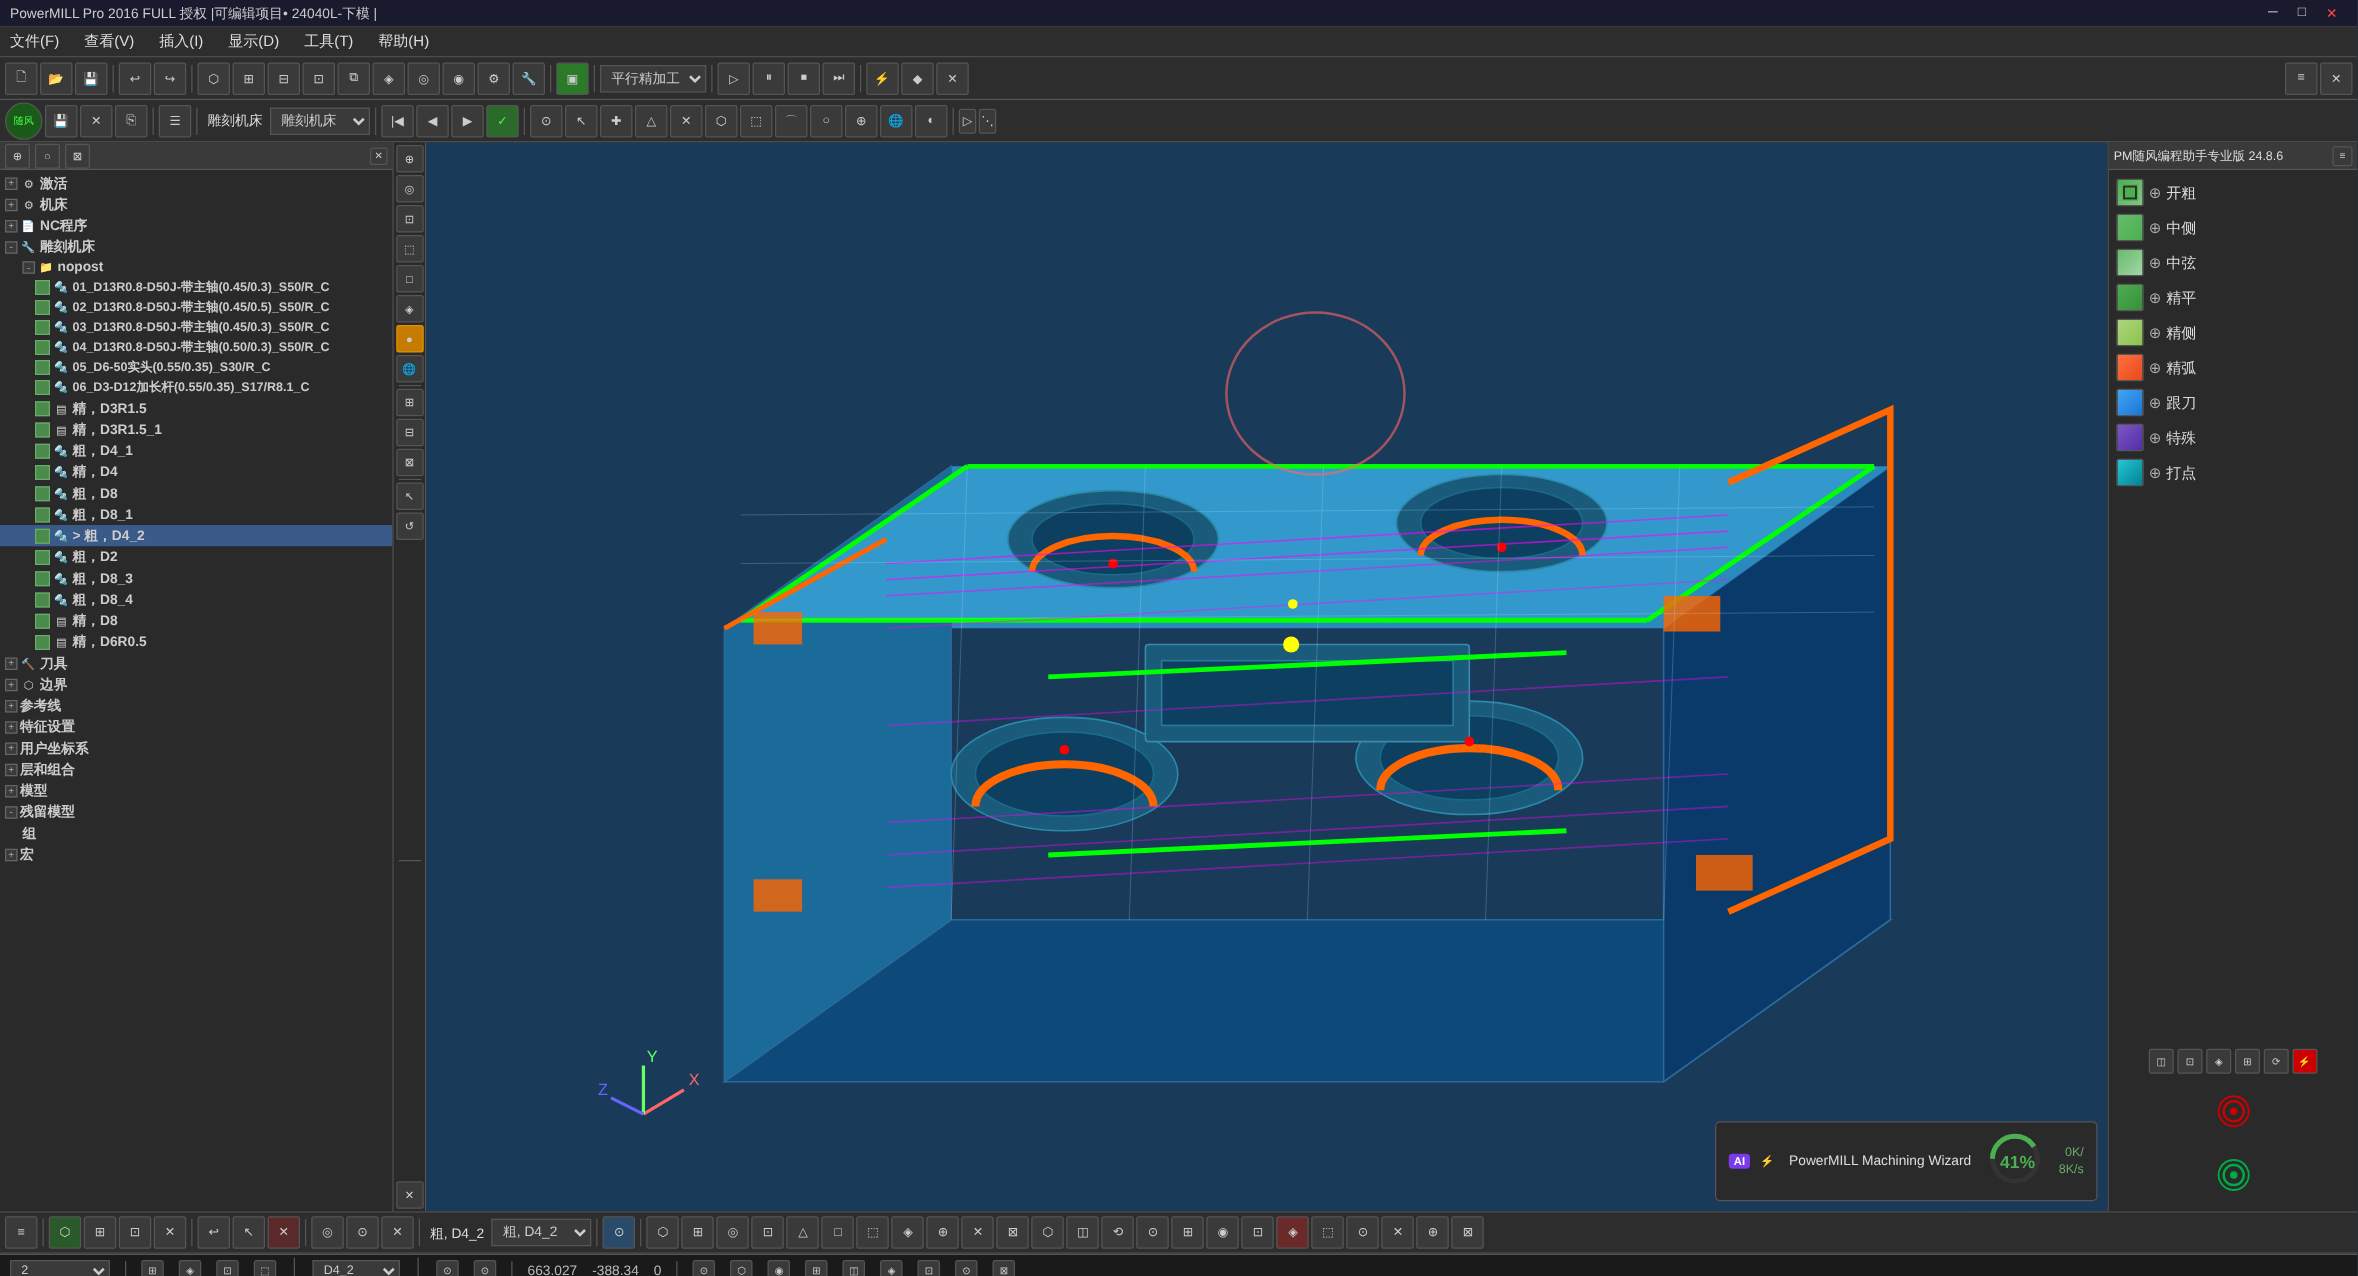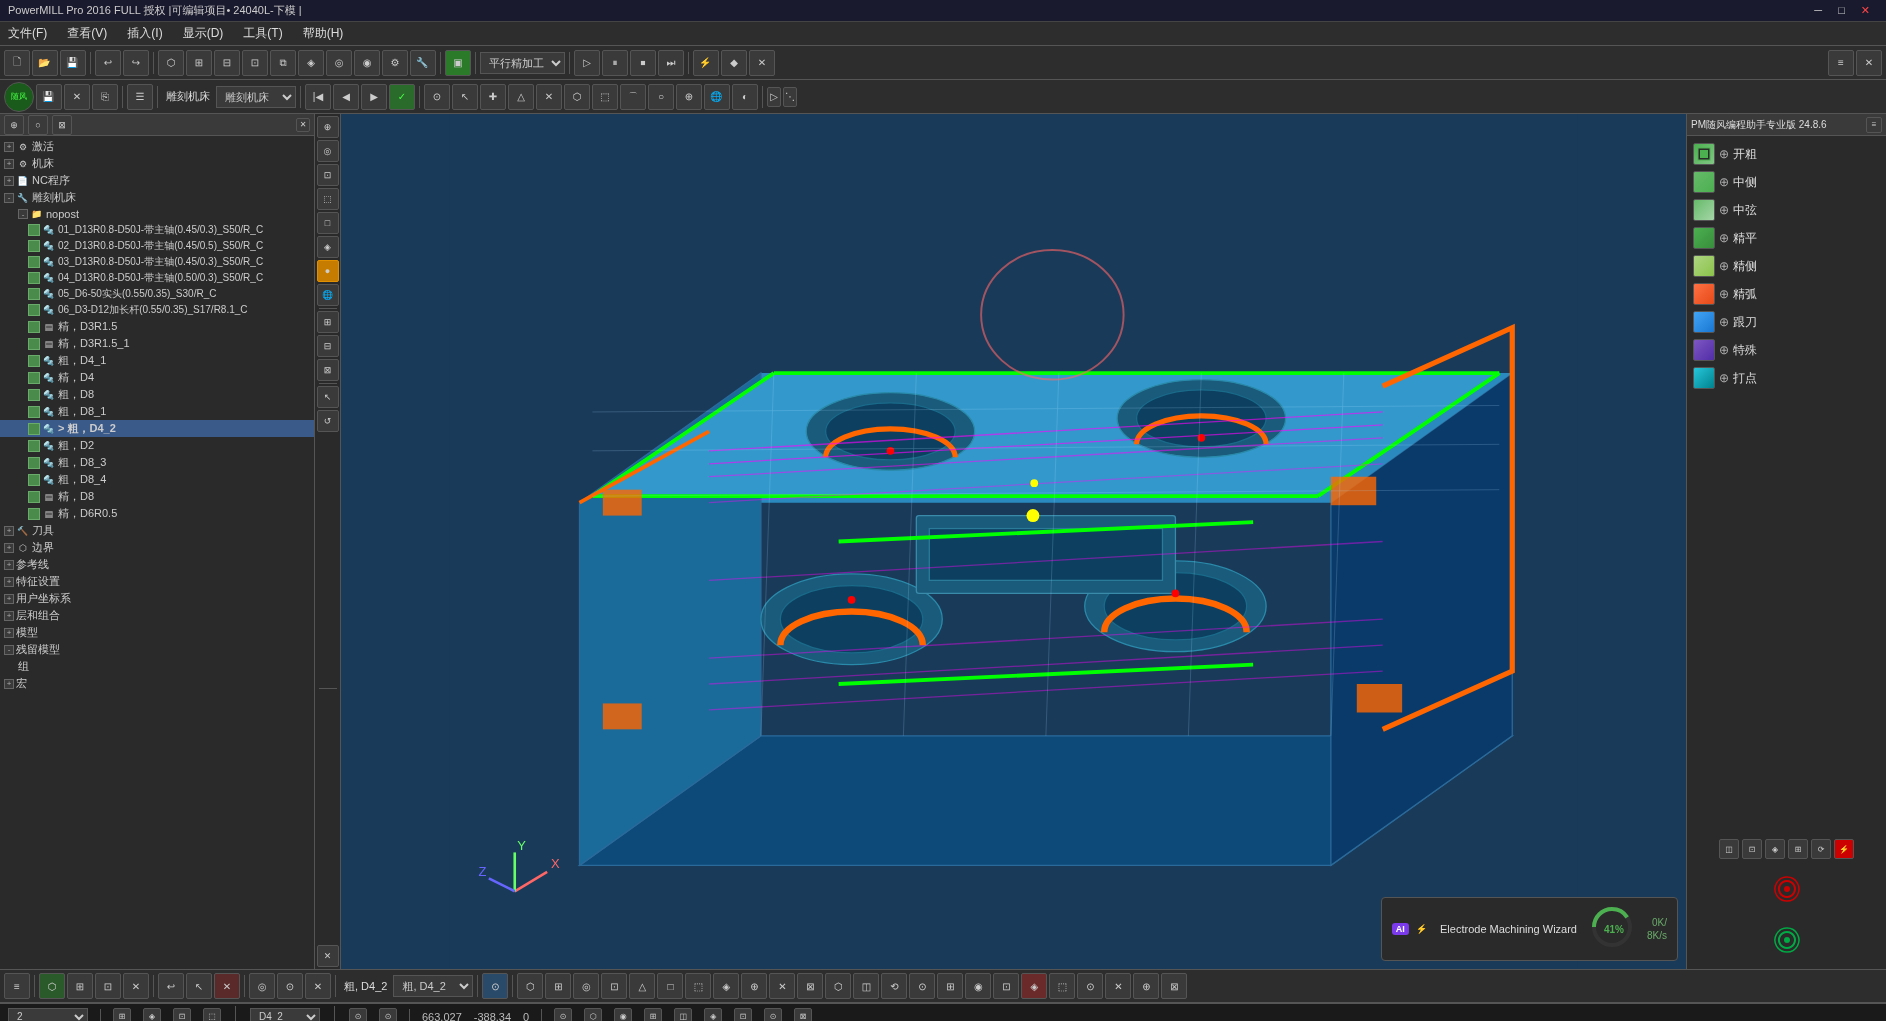--- a/index.html
+++ b/index.html
@@ -26,21 +26,21 @@
     #main { display: flex; height: calc(1021px - 22px - 24px - 34px - 34px - 26px - 26px); }
 
     
     #left-panel { width: 315px; background: #2a2a2a; border-right: 1px solid #555; display: flex; flex-direction: column; }
     #left-panel-header { background: #3a3a3a; height: 22px; display: flex; align-items: center; padding: 0 4px; border-bottom: 1px solid #555; gap: 4px; }
     #tree-area { flex: 1; overflow-y: auto; padding: 2px 0; }
     .tree-item { display: flex; align-items: center; padding: 1px 4px; cursor: pointer; font-size: 11px; color: #ccc; }
     .tree-item.selected { background: #3a5a8a; }
     .tree-item.highlighted { background: #2a4a6a; font-weight: bold; }
     .tree-icon { width: 14px; height: 14px; display: inline-flex; align-items: center; justify-content: center; font-size: 9px; margin-right: 2px; }
-    .tree-label { font-size: 11px; }
+    .tree-label { font-size: 11px; font-weight: bold; }
     .expand-btn { width: 10px; height: 10px; border: 1px solid #666; display: inline-flex; align-items: center; justify-content: center; font-size: 8px; color: #aaa; margin-right: 2px; background: #3a3a3a; cursor: pointer; }
 
     
     #side-toolbar { width: 26px; background: #2a2a2a; border-right: 1px solid #555; display: flex; flex-direction: column; align-items: center; padding: 2px 0; gap: 2px; }
 
     
     #viewport { flex: 1; background: #1a3a5a; position: relative; overflow: hidden; }
 
     
     #right-panel { width: 200px; background: #2a2a2a; border-left: 1px solid #555; display: flex; flex-direction: column; }
@@ -457,27 +457,27 @@
         <text x="-28" y="-12" fill="#6666ff" font-size="10">Z</text>
       </g>
 
       <ellipse cx="465" cy="155" rx="55" ry="50" fill="none" stroke="#ff6666" stroke-width="1.5" opacity="0.6"></ellipse>
     </svg>
 
     
     <div id="electrode-btn" style="position:absolute;bottom:8px;right:8px;display:flex;align-items:center;gap:8px;background:#2a2a2a;border:1px solid #555;border-radius:4px;padding:6px 10px;">
       <span class="ai-badge">AI</span>
       <span style="font-size:9px;color:#aaa;">⚡</span>
-      <span class="tb-label" style="font-size:11px;color:#ddd;">Electrode Machining Wizard</span>
+      <span class="tb-label" style="font-size:11px;color:#ddd;">PowerMILL Machining Wizard</span>
       <div class="progress-circle">
         <svg width="46" height="46" viewBox="0 0 46 46">
           <circle cx="23" cy="23" r="18" fill="none" stroke="#333" stroke-width="4"></circle>
           <circle cx="23" cy="23" r="18" fill="none" stroke="#4CAF50" stroke-width="4" stroke-dasharray="113" stroke-dashoffset="67" transform="rotate(-90 23 23)"></circle>
         </svg>
-        <div class="progress-text" style="position:absolute;top:50%;left:50%;transform:translate(-50%,-50%);font-size:10px;color:#4CAF50;font-weight:bold;">41%</div>
+        <div class="progress-text" style="position:absolute;top:50%;left:50%;transform:translate(-50%,-50%);font-size:14px;color:#4CAF50;font-weight:bold;">41%</div>
       </div>
       <div style="display:flex;flex-direction:column;align-items:flex-end;gap:2px;">
         <span class="ok-text">0K/</span>
         <span class="ok-text">8K/s</span>
       </div>
     </div>
   </div>
 
   <div id="right-panel">
     <div id="right-panel-header">

